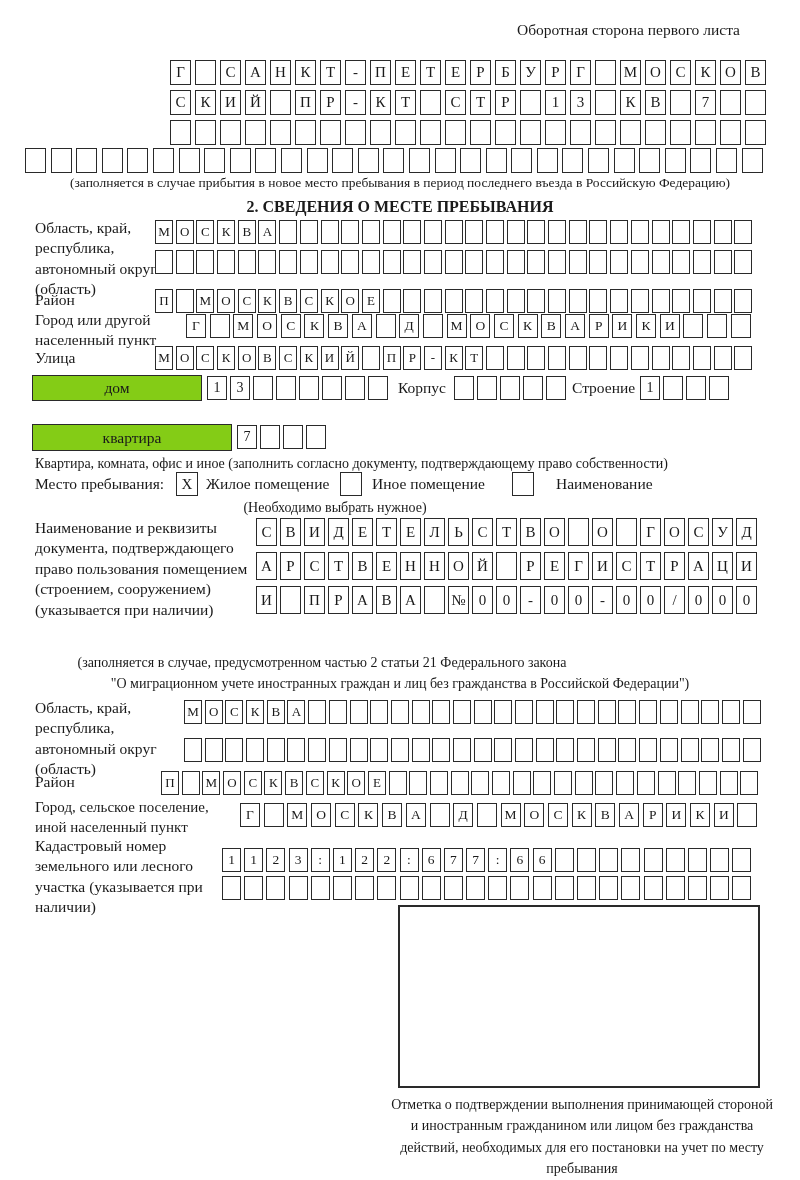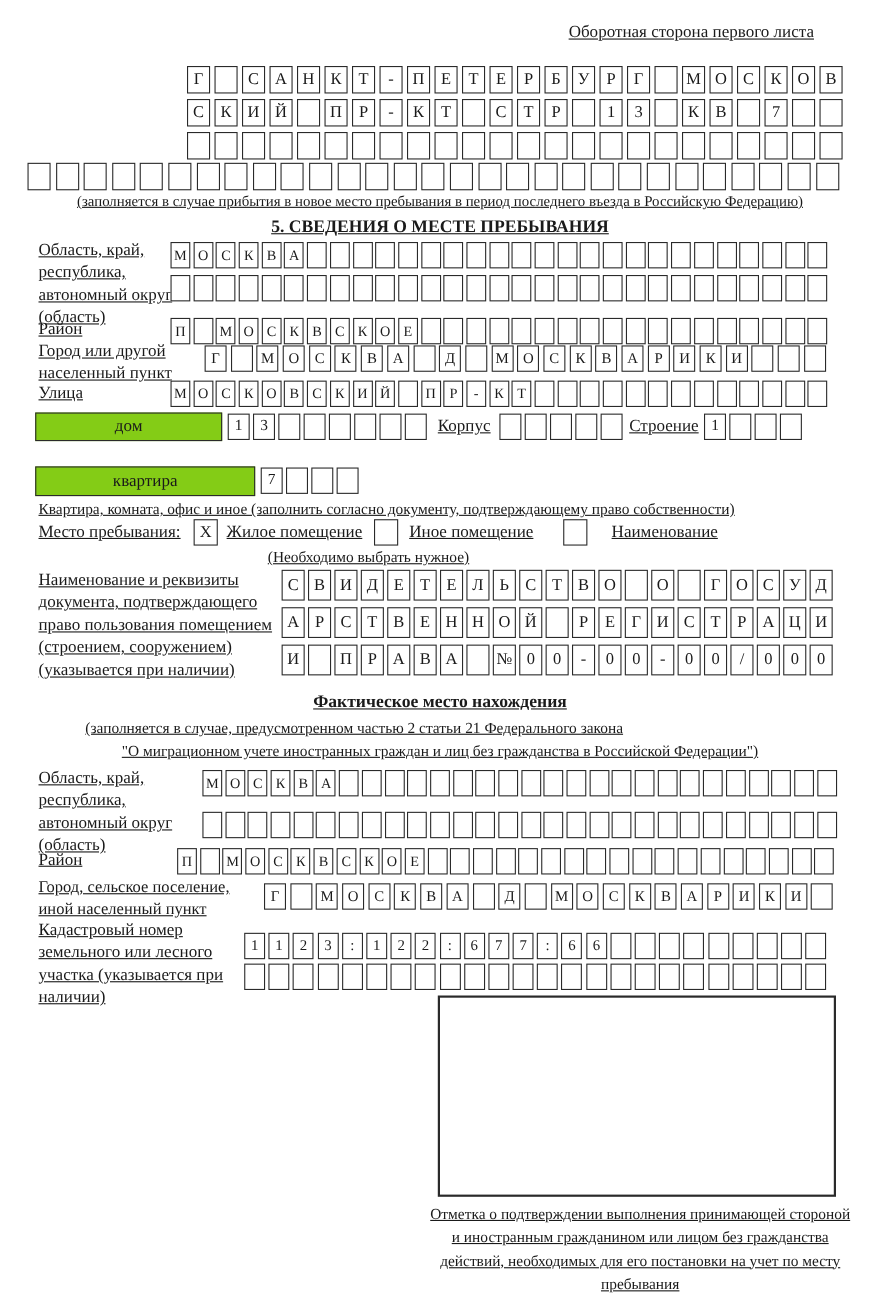--- a/index.html
+++ b/index.html
@@ -1,18 +1,18 @@
 <!DOCTYPE html>
 <html><head>
 <meta charset="utf-8">
 <style>
   html,body{margin:0;padding:0;background:#fff;}
   .page{position:relative;width:800px;height:1180px;background:#ffffff;overflow:hidden;
         font-family:"Liberation Serif", serif;color:#1a1a1a;}
-  .abs{position:absolute;text-decoration:underline;}
+  .abs{position:absolute;}
   .label{font-size:15.5px;line-height:1.32;}
   .small{font-size:13.5px;}
   .b{font-weight:bold;}
   .center{text-align:center;}
   .cellrow{position:absolute;display:flex;}
   .cell{box-sizing:border-box;border:1.6px solid #2a2a2a;background:#fff;flex:none;
         display:flex;align-items:center;justify-content:center;font-size:14px;}
   .ca .cell{width:21px;height:25px;margin-right:4px;font-size:15px;}
   .cf .cell{width:21px;height:25px;margin-right:4.6px;}
   .cb .cell{width:18px;height:24px;margin-right:2.7px;font-size:13px;}
@@ -137,21 +137,21 @@
       <div class="cell"></div>
       <div class="cell"></div>
       <div class="cell"></div>
       <div class="cell"></div>
       <div class="cell"></div>
       <div class="cell"></div>
       <div class="cell"></div>
     </div>
   <div class="abs small center" style="left:0; top:175px; width:800px;">(заполняется в случае прибытия в новое место пребывания в период последнего въезда в Российскую Федерацию)</div>
 
-  <div class="abs b center" style="left:0; top:198px; width:800px; font-size:16px;">5. СВЕДЕНИЯ О МЕСТЕ ПРЕБЫВАНИЯ</div>
+  <div class="abs b center" style="left:0; top:198px; width:800px; font-size:16px;">2. СВЕДЕНИЯ О МЕСТЕ ПРЕБЫВАНИЯ</div>
 
   <div class="abs label" style="left:35px; top:218px; width:125px;">Область, край, республика, автономный округ (область)</div>
   <div class="cellrow cb" style="left:155px; top:220px;">
       <div class="cell">М</div>
       <div class="cell">О</div>
       <div class="cell">С</div>
       <div class="cell">К</div>
       <div class="cell">В</div>
       <div class="cell">А</div>
       <div class="cell"></div>
@@ -413,21 +413,20 @@
       <div class="cell">0</div>
       <div class="cell">-</div>
       <div class="cell">0</div>
       <div class="cell">0</div>
       <div class="cell">/</div>
       <div class="cell">0</div>
       <div class="cell">0</div>
       <div class="cell">0</div>
     </div>
 
-  <div class="abs b center" style="left:0; top:630px; width:800px; font-size:16px;">Фактическое место нахождения</div>
   <div class="abs small center" style="left:0; top:655px; width:644px; font-size:14px;">(заполняется в случае, предусмотренном частью 2 статьи 21 Федерального закона</div>
   <div class="abs small center" style="left:0; top:676px; width:800px; font-size:14px;">"О миграционном учете иностранных граждан и лиц без гражданства в Российской Федерации")</div>
 
   <div class="abs label" style="left:35px; top:698px; width:150px;">Область, край, республика, автономный округ (область)</div>
   <div class="cellrow cb" style="left:184px; top:700px;">
       <div class="cell">М</div>
       <div class="cell">О</div>
       <div class="cell">С</div>
       <div class="cell">К</div>
       <div class="cell">В</div>

